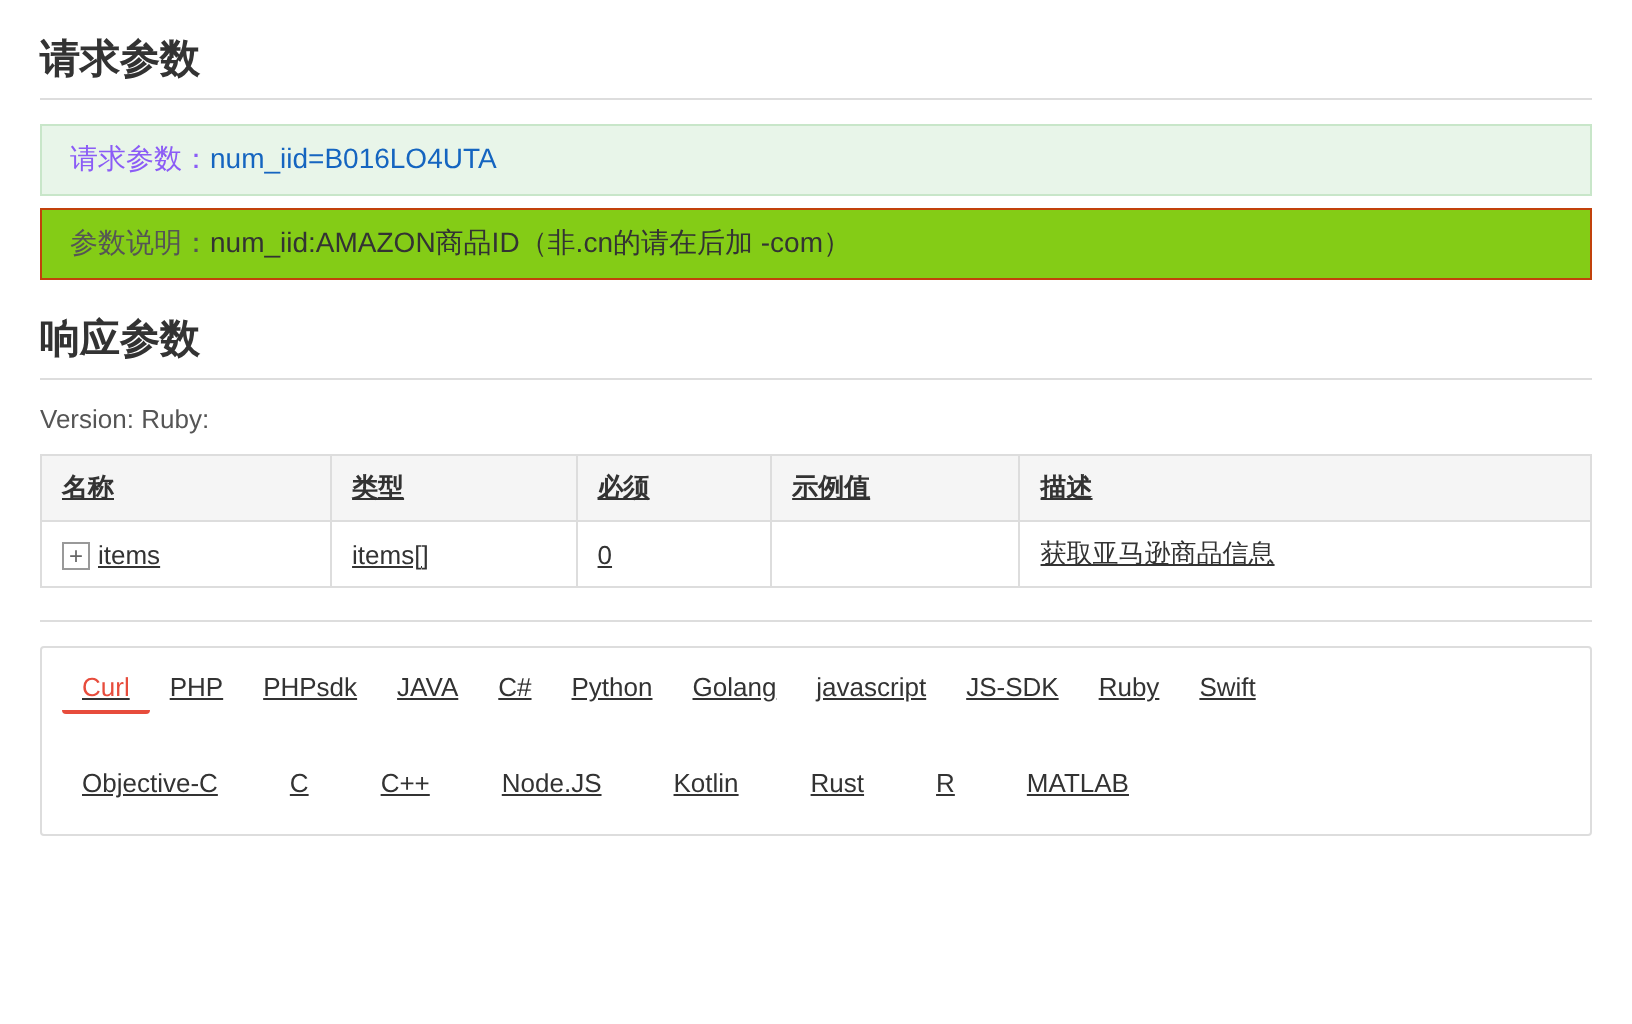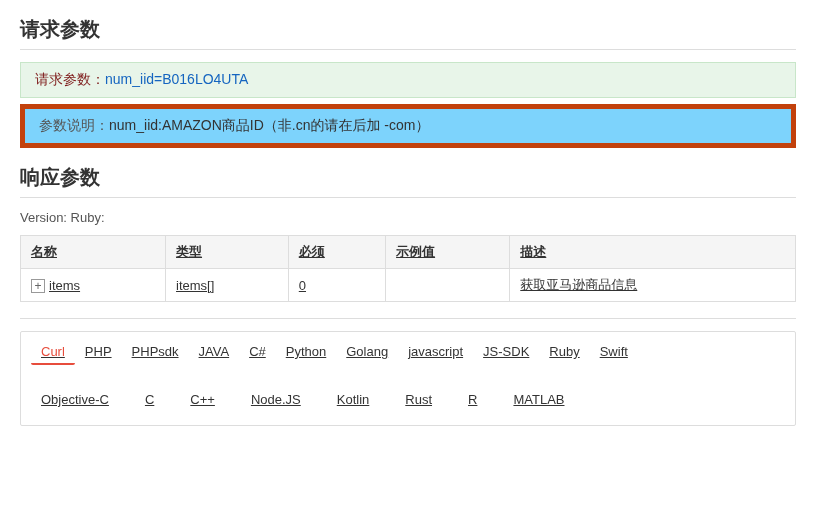--- a/index.html
+++ b/index.html
@@ -23,28 +23,28 @@
     }
     .param-request-box {
       background: #e8f5e9;
       border: 1px solid #c8e6c9;
       padding: 8px 14px;
       margin-bottom: 6px;
       color: #333;
       font-size: 14px;
     }
     .param-request-box span.label {
-      color: #7f1d1d;
+      color: #8b5cf6;
     }
     .param-request-box span.value {
       color: #1565c0;
     }
     .param-desc-box {
-      background: #7dd3fc;
-      border: 5px solid #c2410c;
+      background: #84cc16;
+      border: 1px solid #c2410c;
       padding: 8px 14px;
       margin-bottom: 16px;
       color: #333;
       font-size: 14px;
     }
     .param-desc-box span.label {
       color: #555;
     }
     .version-line {
       font-size: 13px;

